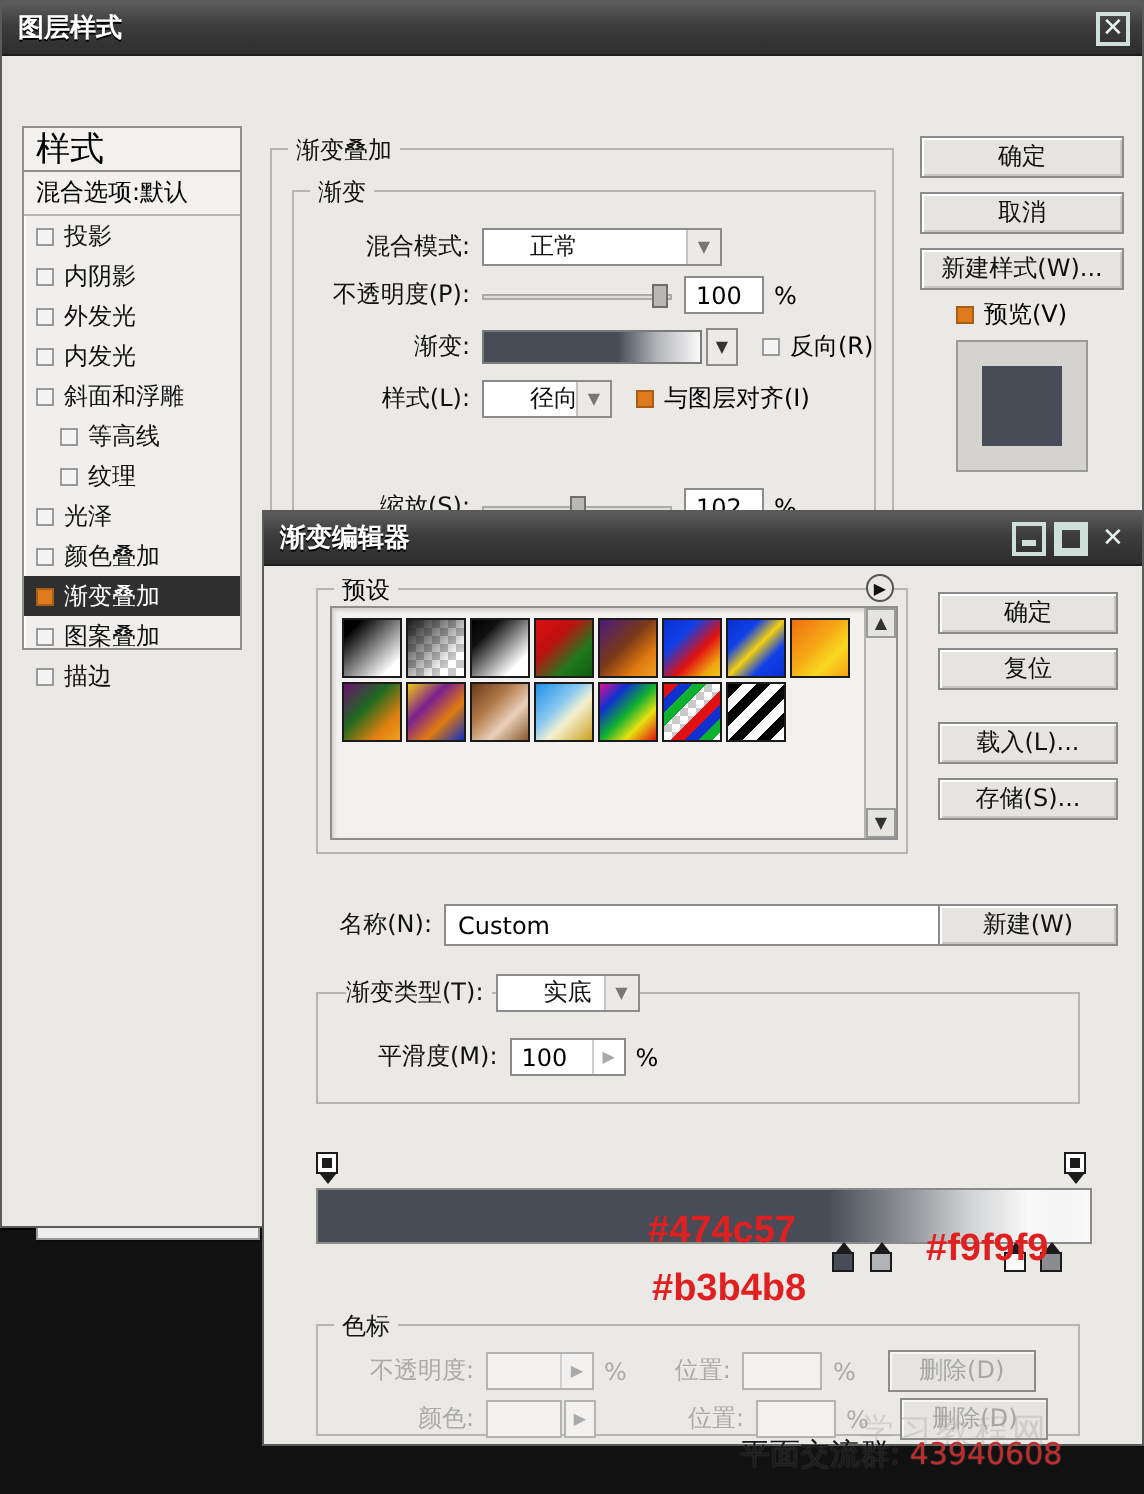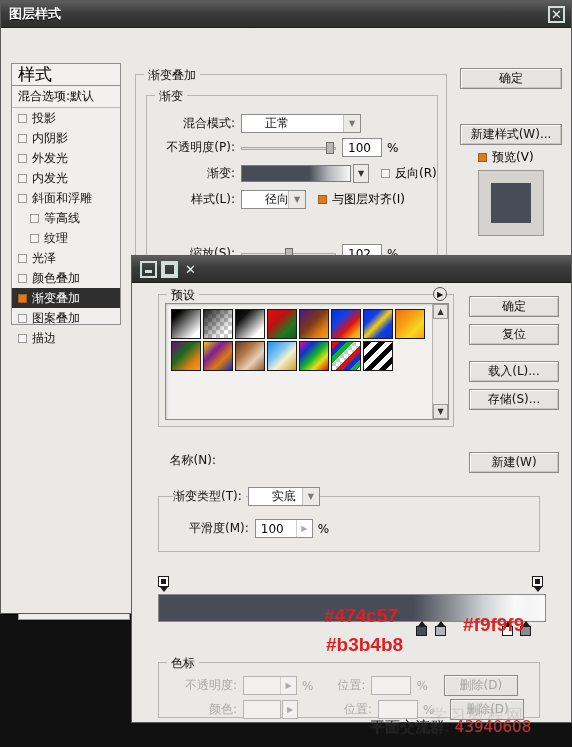--- a/index.html
+++ b/index.html
@@ -483,35 +483,37 @@
             </span>
             <span class="numbox" style="width:40px; margin-left:6px;">
               <span>102</span>
             </span>
             <span class="pct">%</span>
           </div>
         </div>
       </div>
 
       <div class="btn" style="position:absolute; left:459px; top:40px; width:102px;">确定</div>
+      <div class="btn" style="position:absolute; left:459px; top:68px; width:102px;">取消</div>
       <div class="btn" style="position:absolute; left:459px; top:96px; width:102px;">新建样式(W)...</div>
 
       <div class="row" style="left:477px; top:121px;align-items:center;">
         <span class="cb on"></span>
         <span style="font-size:12px;">预览(V)</span>
       </div>
 
       <div class="preview-box" style="left:477px; top:142px; width:66px; height:66px;">
         <div class="preview-swatch"></div>
       </div>
     </div>
   </div>
 
   <div class="dialog" id="gradient-editor">
     <div class="dlg-title">
+      <span class="t-text">渐变编辑器</span>
       <span class="win-btns">
         <span class="win-btn box min"></span>
         <span class="win-btn box max"></span>
         <span class="win-btn">✕</span>
       </span>
     </div>
 
     <div class="group-box" id="ge-presets-group">
       <span class="presets-head">预设</span>
       <span class="presets-line-arrow">▶</span>
@@ -541,20 +543,23 @@
       </div>
     </div>
 
     <div class="btn" style="position:absolute; left:337px; top:40px; width:90px;">确定</div>
     <div class="btn" style="position:absolute; left:337px; top:68px; width:90px;">复位</div>
     <div class="btn" style="position:absolute; left:337px; top:105px; width:90px;">载入(L)...</div>
     <div class="btn" style="position:absolute; left:337px; top:133px; width:90px;">存储(S)...</div>
 
     <div class="name-row">
       <span class="lbl" style="width:58px;">名称(N):</span>
+      <span class="name-input" style="margin-left:6px;">
+        <span>Custom</span>
+      </span>
     </div>
     <div class="btn" style="position:absolute; left:337px; top:196px; width:90px;">新建(W)</div>
 
     <div class="group-box" id="ge-type-group">
       <div class="row" style="left:14px; top:-10px;">
         <span class="lbl" style="background:#ebe9e5; padding-right:4px;">渐变类型(T):</span>
         <span class="select" style="width:72px; margin-left:2px;">
           <span>实底</span>
           <span class="arrow">▼</span>
         </span>

